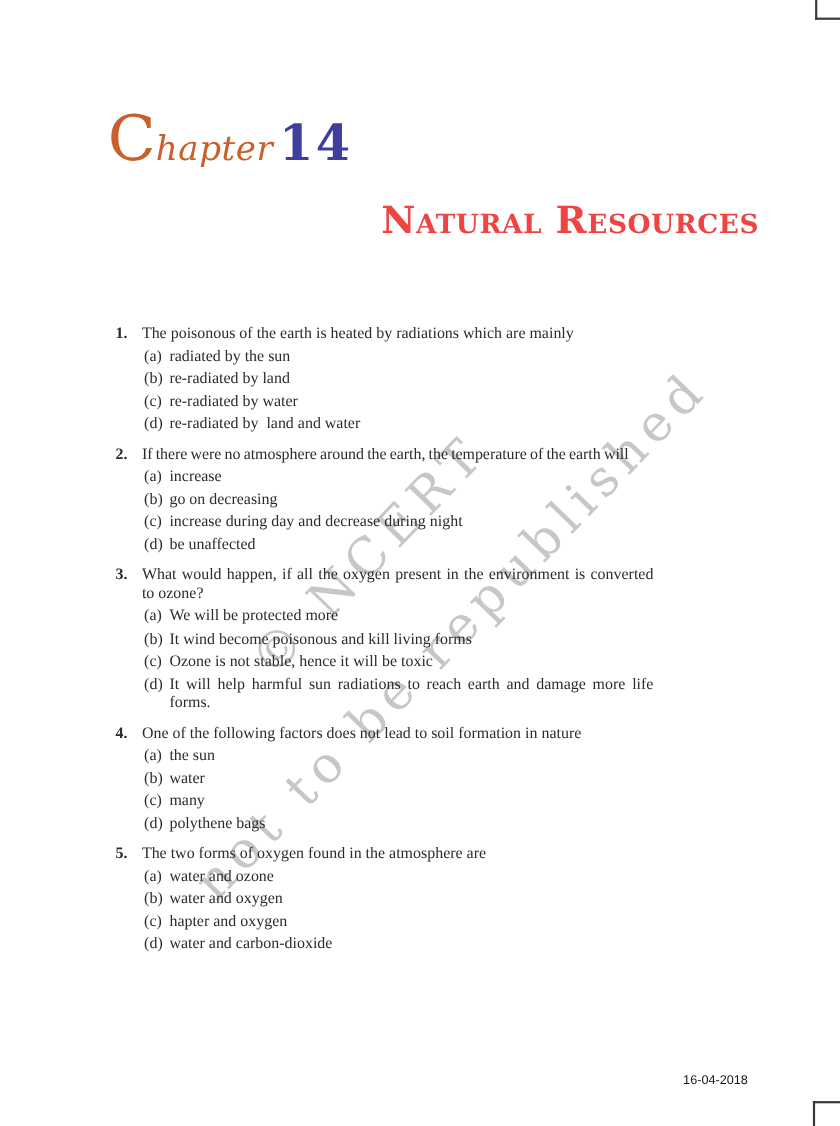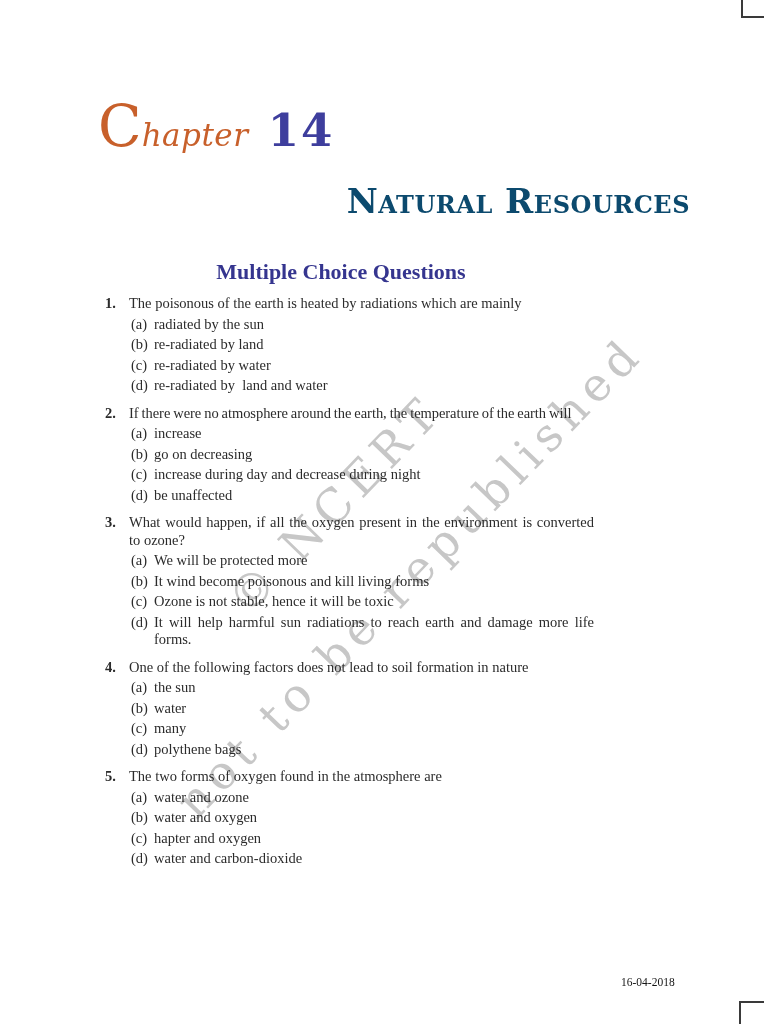--- a/index.html
+++ b/index.html
@@ -26,26 +26,26 @@
     position:absolute; bottom:0; right:0; width:23px; height:21px;
     border-left:2px solid #3a3a3a; border-top:2px solid #3a3a3a; z-index:3;
   }
   
   .chapter-header {
     position:absolute; left:98px; top:98px; z-index:1;
     font-family:"DejaVu Serif", serif; white-space:nowrap; line-height:1;
   }
   .chap-c   { font-size:57px; color:#c8602b; }
   .chap-rest{ font-size:31px; color:#c8602b; letter-spacing:0.5px;font-style:italic; }
-  .chap-num { font-size:45px; font-weight:bold; color:#3e3e9d; margin-left:14px; letter-spacing:2px; }
+  .chap-num { font-size:45px; font-weight:bold; color:#3e3e9d; letter-spacing:2px; }
   
   .chapter-title {
     position:absolute; top:184px; right:74px; margin:0; z-index:1;
     font-family:"DejaVu Serif", serif; font-weight:bold; font-size:34px;
-    line-height:34px; color:#0c4a6e; letter-spacing:0.5px; white-space:nowrap;
+    line-height:34px; color:#ef4444; letter-spacing:0.5px; white-space:nowrap;
   }
   .chapter-title .word { font-variant:small-caps; }
   
   .mcq-heading {
     position:absolute; top:260px; left:107px; width:468px; margin:0; z-index:1;
     text-align:center; font-size:22px; font-weight:bold; color:#35358f;
     font-family:"Liberation Serif", serif; line-height:24px;
   }
   
   .questions {
@@ -57,21 +57,21 @@
   .qnum  { width:24px; flex:none; font-weight:bold; }
   .qstem { flex:1; }
   .qstem.justify { text-align:justify; }
   .qstem.tight { white-space:nowrap; word-spacing:-0.6px; letter-spacing:-0.05px; }
   .opt { display:flex; margin-left:26px; margin-top:3px; }
   .optlabel { width:23px; flex:none; }
   .opttext  { flex:1; text-align:justify; }
   
   .footer-date {
     position:absolute; left:621px; top:976px; z-index:1;
-    font-family:Liberation Serif, serif; font-size:11.5px; color:#141414;
+    font-family:Liberation Sans, sans-serif; font-size:11.5px; color:#141414;
   }
 </style>
 </head>
 <body>
 
 <div class="page">
 
   <div class="watermark">
     <div class="wm-line">© NCERT</div>
     <div class="wm-line">not to be republished</div>
@@ -83,21 +83,20 @@
   <div class="chapter-header">
     <span class="chap-c">C</span><span class="chap-rest">hapter</span>
     <span class="chap-num">14</span>
   </div>
 
   <h1 class="chapter-title">
     <span class="word">Natural</span>
     <span class="word">Resources</span>
   </h1>
 
-  <h2 class="mcq-heading">Multiple Choice Questions</h2>
 
   <main class="questions">
 
     <div class="question">
       <div class="qhead">
         <span class="qnum">1.</span>
         <div class="qstem">The poisonous of the earth is heated by radiations which are mainly</div>
       </div>
       <div class="opt">
           <span class="optlabel">(a)</span>

